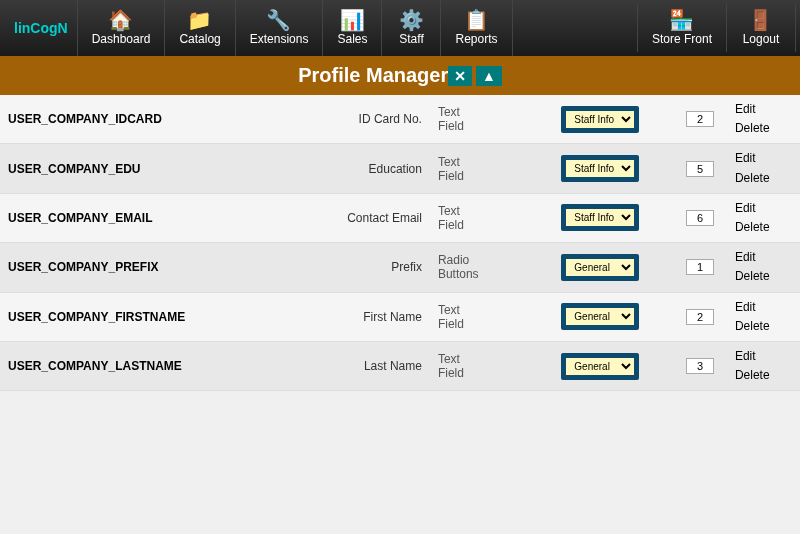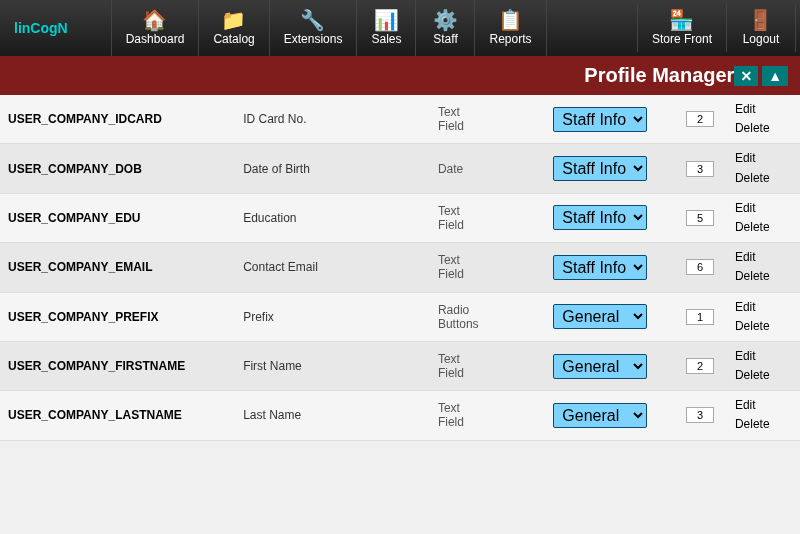--- a/index.html
+++ b/index.html
@@ -5,21 +5,20 @@
     * { margin: 0; padding: 0; box-sizing: border-box; }
     body { font-family: Arial, sans-serif; font-size: 12px; background: #f0f0f0; width: 800px; overflow-x: hidden; }
 
     
     .top-nav {
       background: linear-gradient(to bottom, #3a3a3a, #1a1a1a);
       display: flex;
       align-items: center;
       height: 56px;
       padding: 0 4px;
-      gap: 34px;
     }
     .nav-logo {
       color: #00cfcf;
       font-weight: bold;
       font-size: 14px;
       padding: 0 10px;
       white-space: nowrap;
     }
     .nav-items {
       display: flex;
@@ -47,25 +46,25 @@
     .nav-right {
       display: flex;
       align-items: center;
       margin-left: auto;
       gap: 0;
     }
     .nav-right .nav-item { min-width: 70px; }
 
     
     .page-header {
-      background: #7f1d1d;
+      background: #a16207;
       padding: 8px 12px;
       display: flex;
       align-items: center;
-      justify-content: flex-end;
+      justify-content: center;
     }
     .page-title {
       color: #fff;
       font-size: 20px;
       font-weight: bold;
     }
     .header-controls {
       display: flex;
       gap: 4px;
     }
@@ -91,31 +90,31 @@
     }
     tr:nth-child(even) { background: #e8e8e8; }
     tr:nth-child(odd) { background: #f5f5f5; }
     td {
       padding: 5px 8px;
       border-bottom: 1px solid #ddd;
       vertical-align: middle;
       font-size: 12px;
     }
     .col-key { width: 175px; font-weight: bold; color: #000000; }
-    .col-label { width: 160px; color: #333; }
+    .col-label { width: 160px; color: #333; text-align: right; }
     .col-type { width: 80px; color: #555; text-align: left; }
     .col-group { width: 120px; text-align: center; }
     .col-order { width: 40px; text-align: center; }
     .col-actions { width: 60px; text-align: left; }
 
     .group-select {
-      font-size: 16px;
+      font-size: 10px;
       padding: 2px 4px;
-      border: 1px solid #0c4a6e;
-      background: #7dd3fc;
+      border: 5px solid #0c4a6e;
+      background: #fef9c3;
       border-radius: 2px;
     }
     .order-input {
       width: 28px;
       font-size: 11px;
       padding: 1px 3px;
       border: 1px solid #aaa;
       text-align: center;
     }
     .action-link {
@@ -189,35 +188,20 @@
     </td>
     <td class="col-order">
       <input class="order-input" type="text" value="2" style="">
     </td>
     <td class="col-actions">
             <a class="action-link">Edit</a>
             <a class="action-link">Delete</a>
           </td>
   </tr>
         <tr>
-    <td class="col-key">USER_COMPANY_DOB</td>
-    <td class="col-label">Date of Birth</td>
-    <td class="col-type">Date</td>
-    <td class="col-group">
-      <select class="group-select"><option value="Staff Info" selected="">Staff Info</option><option value="General">General</option></select>
-    </td>
-    <td class="col-order">
-      <input class="order-input" type="text" value="3" style="">
-    </td>
-    <td class="col-actions">
-            <a class="action-link">Edit</a>
-            <a class="action-link">Delete</a>
-          </td>
-  </tr>
-        <tr>
     <td class="col-key">USER_COMPANY_EDU</td>
     <td class="col-label">Education</td>
     <td class="col-type">Text<br>Field</td>
     <td class="col-group">
       <select class="group-select"><option value="Staff Info" selected="">Staff Info</option><option value="General">General</option></select>
     </td>
     <td class="col-order">
       <input class="order-input" type="text" value="5" style="">
     </td>
     <td class="col-actions">

